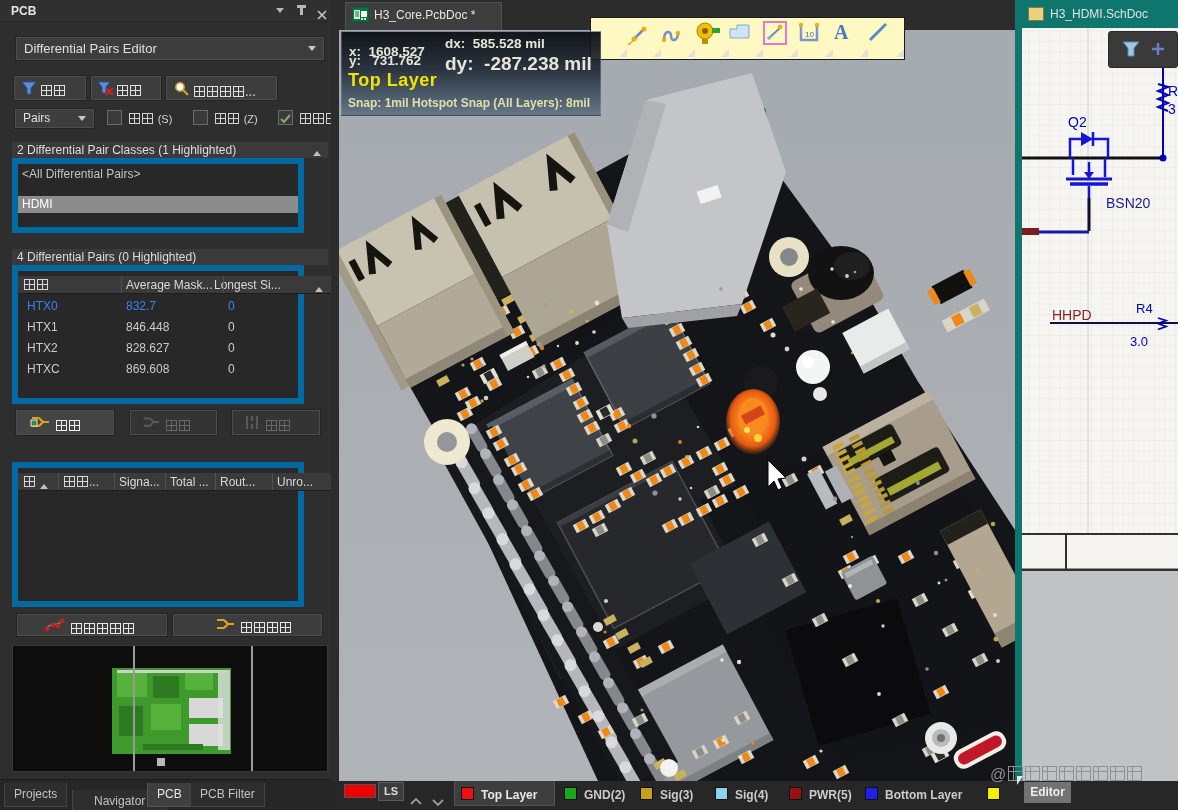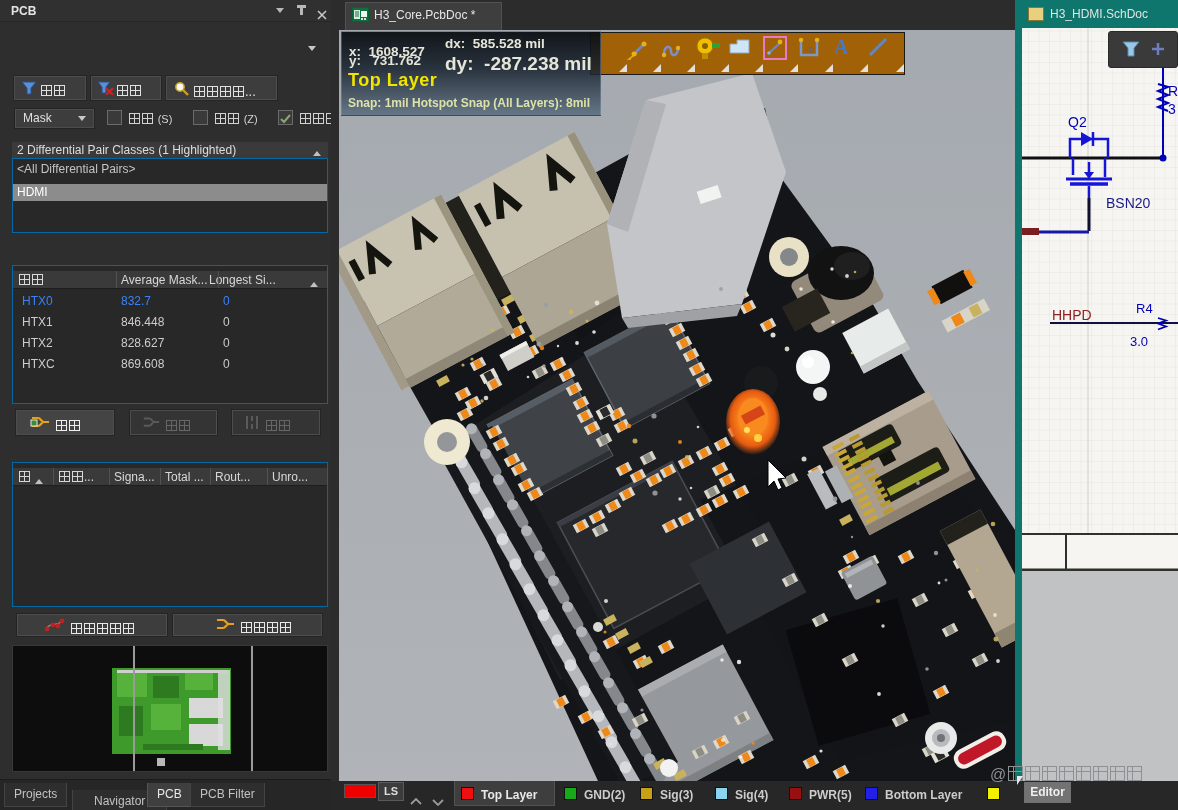--- a/index.html
+++ b/index.html
@@ -6,21 +6,21 @@
 #root{position:relative;width:1178px;height:810px}
 
 .h{display:inline-block;width:11px;height:11px;margin:0 1px;vertical-align:-1px;position:relative}
 .h i{position:absolute;left:0;top:0;right:0;bottom:0;border:1px solid currentColor}
 .h i:before{content:"";position:absolute;left:0;right:0;top:4px;border-top:1px solid currentColor}
 .h i:after{content:"";position:absolute;top:0;bottom:0;left:4px;border-left:1px solid currentColor}
 
 #lp{left:0;top:0;width:331px;height:810px;background:#2e2e2e;color:#dcdcdc}
 .hdr{position:absolute;left:12px;width:316px;height:16px;background:#3a3a3a;font-size:12px;color:#dedede;line-height:16px;padding-left:5px;white-space:nowrap;overflow:hidden}
 .btn{position:absolute;background:#3d3d3d;border:1px solid #242424;box-shadow:inset 0 0 0 1px #4d4d4d;color:#e0e0e0;font-size:13px;white-space:nowrap;overflow:hidden}
-.lst{position:absolute;left:12px;width:316px;background:#282828;border:1px solid #0369a1}
+.lst{position:absolute;left:12px;width:292px;background:#282828;border:6px solid #0369a1}
 .row{font-size:12px;color:#c4c4c4;padding-left:4px;white-space:nowrap}
 .sep{position:absolute;top:0;bottom:0;border-left:1px solid #515151}
 
 #cv{left:331px;top:0;width:684px;height:810px;background:#2c2c2c}
 
 #rp{left:1015px;top:0;width:189px;height:781px;background:#0f766e}
 #sch{position:absolute;left:7px;top:28px;width:156px;height:543px;background:#f5f4f0;overflow:hidden}
 
 #sb{left:331px;top:781px;width:847px;height:29px;background:#272727}
 .sq{position:absolute;top:6px;width:13px;height:13px;border:1px solid #101010}
@@ -32,52 +32,54 @@
 <div class="abs" id="lp">
  <div class="abs" style="left:0;top:0;width:331px;height:22px;background:#303030;border-bottom:1px solid #262626"></div>
  <div class="abs" style="left:11px;top:4px;font-size:12px;font-weight:bold;color:#e4e4e4">PCB</div>
  <div class="abs" style="left:276px;top:8px;width:0;height:0;border:4px solid transparent;border-top:5px solid #b8b8b8"></div>
  <div class="abs" style="left:300px;top:6px;width:3px;height:9px;background:#b8b8b8"></div>
  <div class="abs" style="left:297px;top:5px;width:9px;height:3px;background:#b8b8b8"></div>
  <div class="abs" style="left:317px;top:6px;width:10px;height:10px"><svg width="10" height="10">
           <path d="M1 1 L9 9 M9 1 L1 9" stroke="#c8c8c8" stroke-width="1.6"></path>
         </svg></div>
 
+ <div class="btn" style="left:15px;top:36px;width:310px;height:25px;line-height:23px;padding-left:8px">Differential Pairs Editor</div>
  <div class="abs" style="left:308px;top:46px;width:0;height:0;border:4px solid transparent;border-top:5px solid #c8c8c8"></div>
 
  <div class="btn" style="left:13px;top:75px;width:74px;height:26px;padding:5px 0 0 7px"><svg width="16" height="14" viewBox="0 0 16 14">
           <path d="M1 1 L15 1 L10 7 L10 13 L6 13 L6 7 Z" fill="#5a8fd8" stroke="#2a4f88" stroke-width="1"></path>
         </svg><span class="h" style="margin-left:4px"><i></i></span><span class="h"><i></i></span></div>
  <div class="btn" style="left:90px;top:75px;width:72px;height:26px;padding:5px 0 0 6px"><svg width="17" height="14" viewBox="0 0 17 14">
           <path d="M1 1 L13 1 L9 6 L9 12 L5 12 L5 6 Z" fill="#5a8fd8" stroke="#2a4f88" stroke-width="1"></path>
           <path d="M9 7 L16 14 M16 7 L9 14" stroke="#d02020" stroke-width="2.4"></path>
         </svg><span class="h" style="margin-left:3px"><i></i></span><span class="h"><i></i></span></div>
  <div class="btn" style="left:165px;top:75px;width:113px;height:26px;padding:5px 0 0 8px"><svg width="15" height="15" viewBox="0 0 15 15">
           <circle cx="6" cy="6" r="4.2" fill="#f8f8f4" stroke="#c8a028" stroke-width="1.6"></circle>
           <path d="M9 9 L14 14" stroke="#c8a028" stroke-width="2.4"></path>
         </svg><span class="h" style="margin-left:5px"><i></i></span><span class="h"><i></i></span><span class="h"><i></i></span><span class="h"><i></i></span><span style="color:#e0e0e0">...</span></div>
 
- <div class="btn" style="left:14px;top:108px;width:81px;height:21px;line-height:19px;padding-left:8px;font-size:12px">Mask</div>
+ <div class="btn" style="left:14px;top:108px;width:81px;height:21px;line-height:19px;padding-left:8px;font-size:12px">Pairs</div>
  <div class="abs" style="left:78px;top:116px;width:0;height:0;border:4px solid transparent;border-top:5px solid #c8c8c8"></div>
  <div class="abs" style="left:107px;top:110px;width:15px;height:15px;background:#3a3a3a;border:1px solid #6a6a6a"></div>
  <div class="abs" style="left:128px;top:111px;color:#d2d2d2;font-size:13px"><span class="h"><i></i></span><span class="h"><i></i></span> <span style="font-size:11px">(S)</span></div>
  <div class="abs" style="left:193px;top:110px;width:15px;height:15px;background:#3a3a3a;border:1px solid #6a6a6a"></div>
  <div class="abs" style="left:214px;top:111px;color:#d2d2d2;font-size:13px"><span class="h"><i></i></span><span class="h"><i></i></span> <span style="font-size:11px">(Z)</span></div>
  <div class="abs" style="left:278px;top:110px;width:15px;height:15px;background:#3a3a3a;border:1px solid #6a6a6a"><svg width="13" height="13">
           <path d="M2 7 L5 10 L11 3" stroke="#8aa870" stroke-width="2" fill="none"></path>
         </svg></div>
  <div class="abs" style="left:299px;top:111px;color:#d2d2d2;font-size:13px;width:32px;overflow:hidden;white-space:nowrap"><span class="h"><i></i></span><span class="h"><i></i></span><span class="h"><i></i></span></div>
 
  <div class="hdr" style="top:142px">2 Differential Pair Classes (1 Highlighted)</div>
  <div class="abs" style="left:313px;top:147px;width:0;height:0;border:4px solid transparent;border-bottom:5px solid #c0c0c0"></div>
  <div class="lst" style="top:158px;height:75px">
    <div class="row" style="padding-top:3px">&lt;All Differential Pairs&gt;</div>
-   <div class="row" style="margin-top:8px;background:#8c8c8c;color:#ffffff;height:17px;line-height:17px">HDMI</div>
+   <div class="row" style="margin-top:15px;background:#8c8c8c;color:#ffffff;height:17px;line-height:17px">HDMI</div>
  </div>
 
+ <div class="hdr" style="top:249px">4 Differential Pairs (0 Highlighted)</div>
  <div class="lst" style="top:265px;height:139px">
    <div class="abs" style="left:0;top:5px;width:314px;height:18px;background:#3a3a3a;border-bottom:1px solid #1e1e1e;color:#d8d8d8;font-size:12px">
      <span style="position:absolute;left:5px;top:2px;color:#d8d8d8"><span class="h"><i></i></span><span class="h"><i></i></span></span>
      <span style="position:absolute;left:108px;top:2px">Average Mask...</span>
      <span style="position:absolute;left:196px;top:2px">Longest Si...</span>
      <span class="sep" style="left:103px"></span>
           <span class="sep" style="left:205px"></span>
      <span style="position:absolute;left:297px;top:7px;width:0;height:0;border:4px solid transparent;border-bottom:5px solid #c0c0c0"></span>
    </div>
    <div class="row" style="position:absolute;left:5px;top:28px;color:#3b82f6">HTX0<span style="position:absolute;left:103px">832.7</span><span style="position:absolute;left:205px">0</span></div>
@@ -630,21 +632,21 @@
 <circle cx="878" cy="601" r="2.1" fill="#c9b25e" opacity="0.9"></circle>
 <circle cx="939" cy="583" r="1.4" fill="#f5f2ea" opacity="0.9"></circle>
 <circle cx="879" cy="694" r="1.9" fill="#f5f2ea" opacity="0.9"></circle>
 <circle cx="977" cy="570" r="1.4" fill="#c9b25e" opacity="0.9"></circle>
 <circle cx="993" cy="524" r="2.3" fill="#c9b25e" opacity="0.9"></circle>
 <circle cx="998" cy="661" r="1.9" fill="#e8e4da" opacity="0.9"></circle>
 <circle cx="946" cy="580" r="1.5" fill="#9a9ea2" opacity="0.9"></circle>
 <path d="M768 460 L768 487 L774 481 L778 490 L782 488 L778 479 L786 478 Z" fill="#ffffff" stroke="#000000" stroke-width="1"></path>
       </svg>
 
- <div class="abs" style="left:259px;top:32px;width:315px;height:43px;background:#a16207;border:1px solid #1a1a1a">
+ <div class="abs" style="left:259px;top:17px;width:315px;height:43px;background:#fef9c3;border:1px solid #1a1a1a">
   <svg width="313" height="41" viewBox="0 0 313 41">
     <g transform="translate(40,6)">
             <path d="M2 16 L14 4" stroke="#6a8ac8" stroke-width="2.5"></path>
             <circle cx="3" cy="15" r="2.5" fill="#e8b018"></circle>
             <circle cx="13" cy="5" r="2.5" fill="#e8b018"></circle>
             <path d="M0 20 h-2 l8 -6" stroke="#e8b018" stroke-width="1.5" fill="none"></path>
           </g>
     <g transform="translate(72,6)">
             <path d="M1 16 C1 6 8 6 8 12 C8 18 15 18 15 8" stroke="#7a90c8" stroke-width="2.5" fill="none"></path>
             <circle cx="1" cy="16" r="2.2" fill="#e8b018"></circle>

